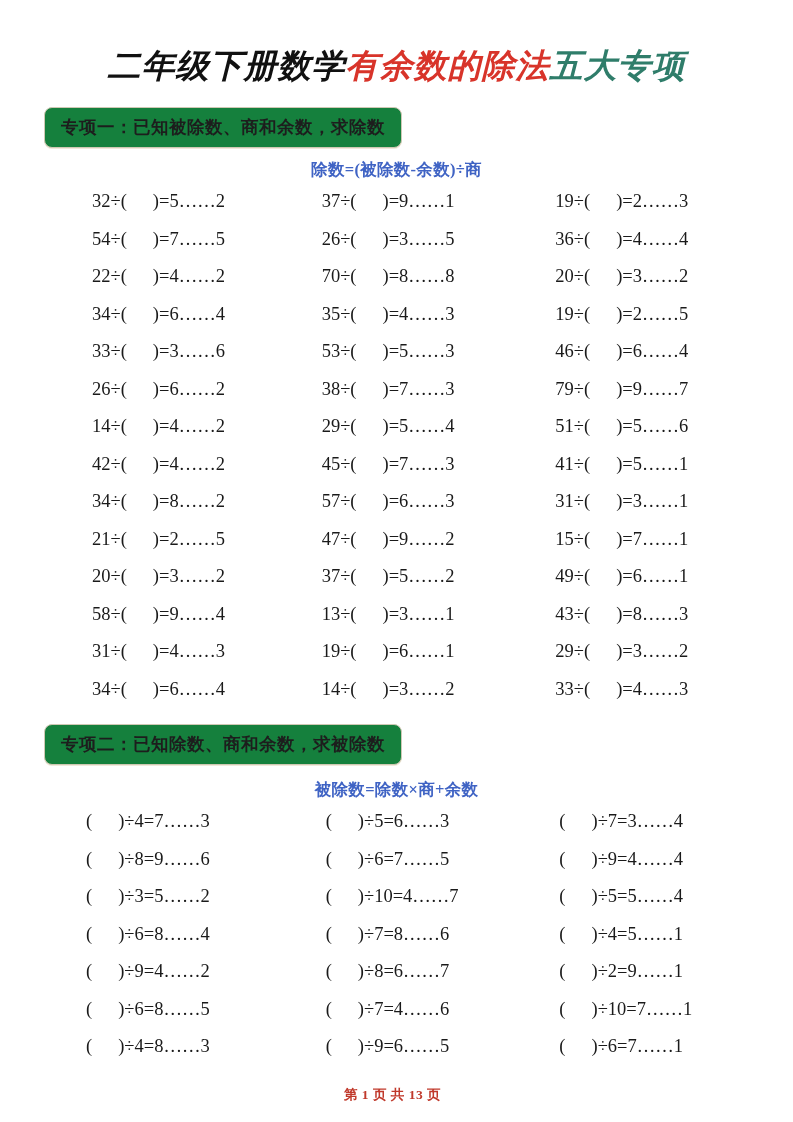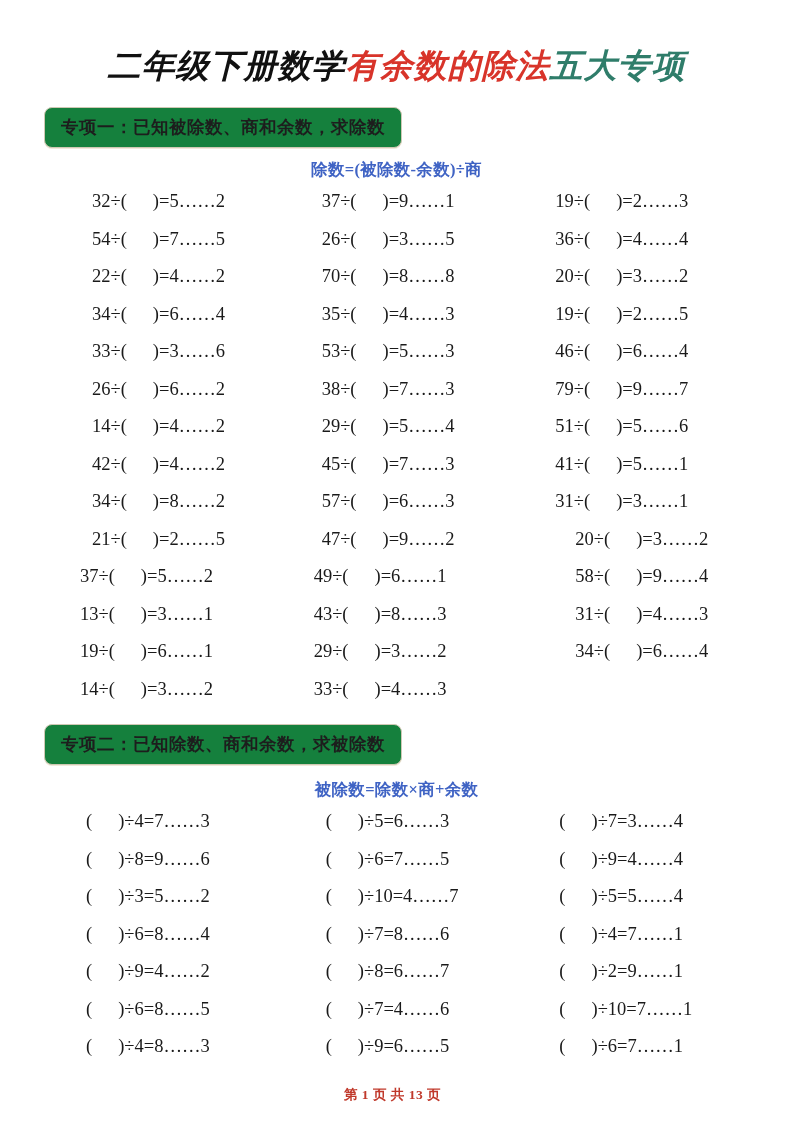--- a/index.html
+++ b/index.html
@@ -136,20 +136,21 @@
       <div class="cell col-1"><span>29÷(</span><span class="gap"></span><span>)=5……4</span></div>
       <div class="cell col-2"><span>51÷(</span><span class="gap"></span><span>)=5……6</span></div>
       <div class="cell col-0"><span>42÷(</span><span class="gap"></span><span>)=4……2</span></div>
       <div class="cell col-1"><span>45÷(</span><span class="gap"></span><span>)=7……3</span></div>
       <div class="cell col-2"><span>41÷(</span><span class="gap"></span><span>)=5……1</span></div>
       <div class="cell col-0"><span>34÷(</span><span class="gap"></span><span>)=8……2</span></div>
       <div class="cell col-1"><span>57÷(</span><span class="gap"></span><span>)=6……3</span></div>
       <div class="cell col-2"><span>31÷(</span><span class="gap"></span><span>)=3……1</span></div>
       <div class="cell col-0"><span>21÷(</span><span class="gap"></span><span>)=2……5</span></div>
       <div class="cell col-1"><span>47÷(</span><span class="gap"></span><span>)=9……2</span></div>
+      <div class="cell col-2"><span>15÷(</span><span class="gap"></span><span>)=7……1</span></div>
       <div class="cell col-0"><span>20÷(</span><span class="gap"></span><span>)=3……2</span></div>
       <div class="cell col-1"><span>37÷(</span><span class="gap"></span><span>)=5……2</span></div>
       <div class="cell col-2"><span>49÷(</span><span class="gap"></span><span>)=6……1</span></div>
       <div class="cell col-0"><span>58÷(</span><span class="gap"></span><span>)=9……4</span></div>
       <div class="cell col-1"><span>13÷(</span><span class="gap"></span><span>)=3……1</span></div>
       <div class="cell col-2"><span>43÷(</span><span class="gap"></span><span>)=8……3</span></div>
       <div class="cell col-0"><span>31÷(</span><span class="gap"></span><span>)=4……3</span></div>
       <div class="cell col-1"><span>19÷(</span><span class="gap"></span><span>)=6……1</span></div>
       <div class="cell col-2"><span>29÷(</span><span class="gap"></span><span>)=3……2</span></div>
       <div class="cell col-0"><span>34÷(</span><span class="gap"></span><span>)=6……4</span></div>
@@ -165,21 +166,21 @@
       <div class="cell col-1"><span>(</span><span class="gap"></span><span>)÷5=6……3</span></div>
       <div class="cell col-2"><span>(</span><span class="gap"></span><span>)÷7=3……4</span></div>
       <div class="cell col-0"><span>(</span><span class="gap"></span><span>)÷8=9……6</span></div>
       <div class="cell col-1"><span>(</span><span class="gap"></span><span>)÷6=7……5</span></div>
       <div class="cell col-2"><span>(</span><span class="gap"></span><span>)÷9=4……4</span></div>
       <div class="cell col-0"><span>(</span><span class="gap"></span><span>)÷3=5……2</span></div>
       <div class="cell col-1"><span>(</span><span class="gap"></span><span>)÷10=4……7</span></div>
       <div class="cell col-2"><span>(</span><span class="gap"></span><span>)÷5=5……4</span></div>
       <div class="cell col-0"><span>(</span><span class="gap"></span><span>)÷6=8……4</span></div>
       <div class="cell col-1"><span>(</span><span class="gap"></span><span>)÷7=8……6</span></div>
-      <div class="cell col-2"><span>(</span><span class="gap"></span><span>)÷4=7……1</span></div>
+      <div class="cell col-2"><span>(</span><span class="gap"></span><span>)÷4=5……1</span></div>
       <div class="cell col-0"><span>(</span><span class="gap"></span><span>)÷9=4……2</span></div>
       <div class="cell col-1"><span>(</span><span class="gap"></span><span>)÷8=6……7</span></div>
       <div class="cell col-2"><span>(</span><span class="gap"></span><span>)÷2=9……1</span></div>
       <div class="cell col-0"><span>(</span><span class="gap"></span><span>)÷6=8……5</span></div>
       <div class="cell col-1"><span>(</span><span class="gap"></span><span>)÷7=4……6</span></div>
       <div class="cell col-2"><span>(</span><span class="gap"></span><span>)÷10=7……1</span></div>
       <div class="cell col-0"><span>(</span><span class="gap"></span><span>)÷4=8……3</span></div>
       <div class="cell col-1"><span>(</span><span class="gap"></span><span>)÷9=6……5</span></div>
       <div class="cell col-2"><span>(</span><span class="gap"></span><span>)÷6=7……1</span></div>
     </div>

